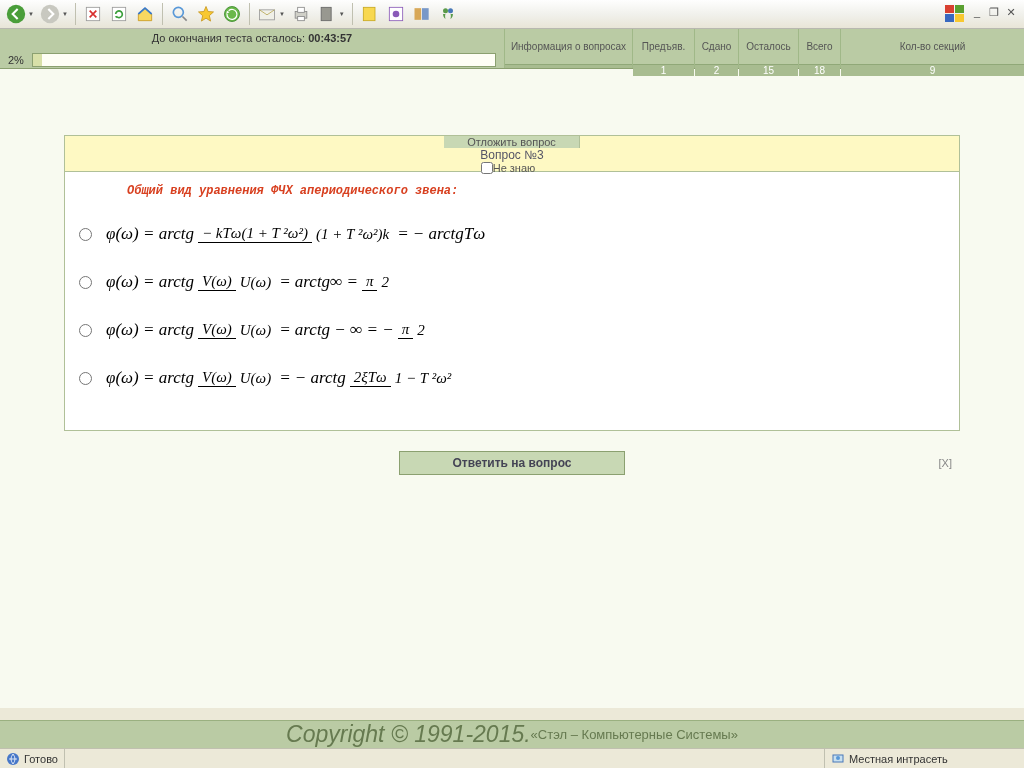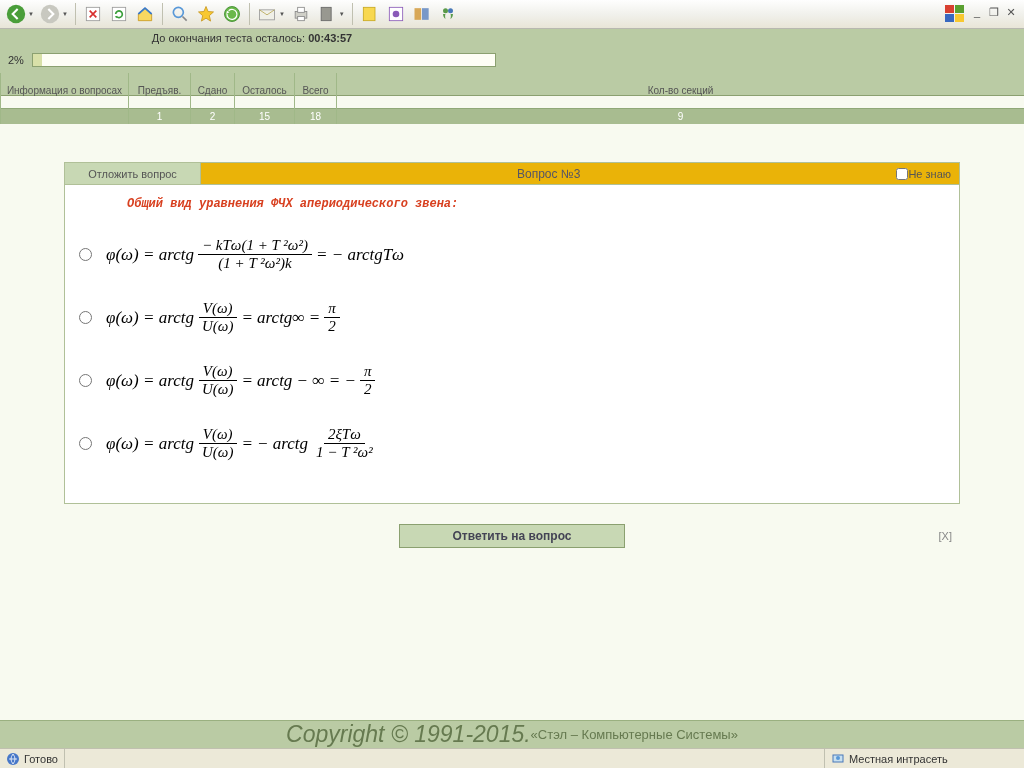--- a/index.html
+++ b/index.html
@@ -9,47 +9,47 @@
 .toolbar .sep { width: 1px; height: 22px; background: #c0c0b0; margin: 0 3px; }
 .tbtn { width: 24px; height: 24px; display: flex; align-items: center; justify-content: center; border-radius: 3px; cursor: pointer; }
 .tbtn svg { width: 20px; height: 20px; }
 .dd { font-size: 6px; color: #555; margin-left: -2px; margin-right: 2px; }
 
 .win-flag { position: absolute; right: 58px; top: 4px; width: 22px; height: 20px; }
 .win-ctrl { position: absolute; top: 5px; display: flex; gap: 3px; }
 .win-ctrl.r { right: 6px; }
 .wbtn { width: 14px; height: 14px; color: #555; font-family: Arial; font-size: 11px; display: flex; align-items: center; justify-content: center; }
 
-.header { height: 67px; background: #bacba4; display: flex; border-bottom: 1px solid #8ba070; flex-direction: column; }
+.header { height: 40px; background: #bacba4; display: flex; border-bottom: 1px solid #8ba070; }
 .h-left { width: 504px; display: flex; flex-direction: column; }
 .h-timer { text-align: center; padding: 3px; font-size: 11px; color: #333; }
 .h-progress { display: flex; align-items: center; padding: 6px 8px; gap: 8px; }
 .h-progress .pct { color: #333; font-size: 11px; }
 .h-progress .bar { flex: 1; height: 14px; background: #fefef5; border: 1px solid #8ba070; position: relative; }
 .h-progress .fill { position: absolute; left: 0; top: 0; bottom: 0; width: 2%; background: #d8e0a8; }
 
 .h-right { flex: 1; display: flex; }
 .hcol { border-left: 1px solid #a0b888; display: flex; flex-direction: column; text-align: center; }
 .hcol .lbl { flex: 1; display: flex; align-items: center; justify-content: center; color: #555; font-size: 10px; padding: 12px 4px; }
 .hcol .val { height: 16px; background: #a8bc90; border-top: 1px solid #90a878; color: #fff; font-size: 10px; display: flex; align-items: center; justify-content: center; }
 
 .content { background: #f8faf0; height: 639px; padding: 66px 64px 20px; }
 .qpanel { border: 1px solid #b0c098; }
-.qhead { height: 22px; background: #eab308; border-bottom: 1px solid #b0c098; display: flex; align-items: center; }
+.qhead { height: 36px; background: #fef9c3; border-bottom: 1px solid #b0c098; display: flex; align-items: center; flex-direction: column; }
 .qhead .postpone { width: 136px; height: 100%; border-right: 1px solid #b0c098; display: flex; align-items: center; justify-content: center; background: #c8d8b4; color: #555; cursor: pointer; }
 .qhead .qnum { flex: 1; text-align: center; color: #556; font-size: 12px; }
 .qhead .dk { display: flex; align-items: flex-start; gap: 0; padding-right: 8px; color: #555; }
 .qhead .dk input { width: 12px; height: 12px; }
 
 .qbody { background: #fff; padding: 12px 14px 20px; }
 .qtext { color: #d84020; font-style: italic; font-weight: bold; font-size: 12px; margin-bottom: 20px; font-family: Liberation Mono, monospace; margin-left: 48px; }
 .opt { display: flex; align-items: center; gap: 10px; margin-bottom: 16px; }
 .opt input { margin-top: 0; }
 .formula { font-family: "Times New Roman", serif; font-size: 17px; font-style: italic; padding: 6px 4px; display: flex; align-items: center; gap: 2px; }
-.frac { display: inline-flex; flex-direction: column; align-items: center; margin: 0 2px; vertical-align: middle; }
+.frac { display: inline-flex; align-items: center; margin: 0 2px; vertical-align: middle; }
 .frac .num { border-bottom: 1px solid #000; padding: 0 4px; font-size: 15px; white-space: nowrap; }
 .frac .den { padding: 0 4px; font-size: 15px; white-space: nowrap; }
 
 .actions { display: flex; align-items: center; justify-content: center; margin-top: 20px; position: relative; }
 .answer-btn { width: 226px; height: 24px; background: #c8d8b4; border: 1px solid #8ba070; color: #445; font-weight: bold; cursor: pointer; font-size: 12px; }
 .xlink { position: absolute; right: 8px; color: #888; font-size: 11px; }
 
 .footer { position: absolute; bottom: 20px; left: 0; right: 0; height: 28px; background: #bacba4; border-top: 1px solid #9ab080; display: flex; align-items: center; justify-content: center; color: #667a50; overflow: hidden; }
 .footer .cp { font-size: 23px; font-family: Arial; font-style: italic; }
 .footer .co { font-size: 13px; }

